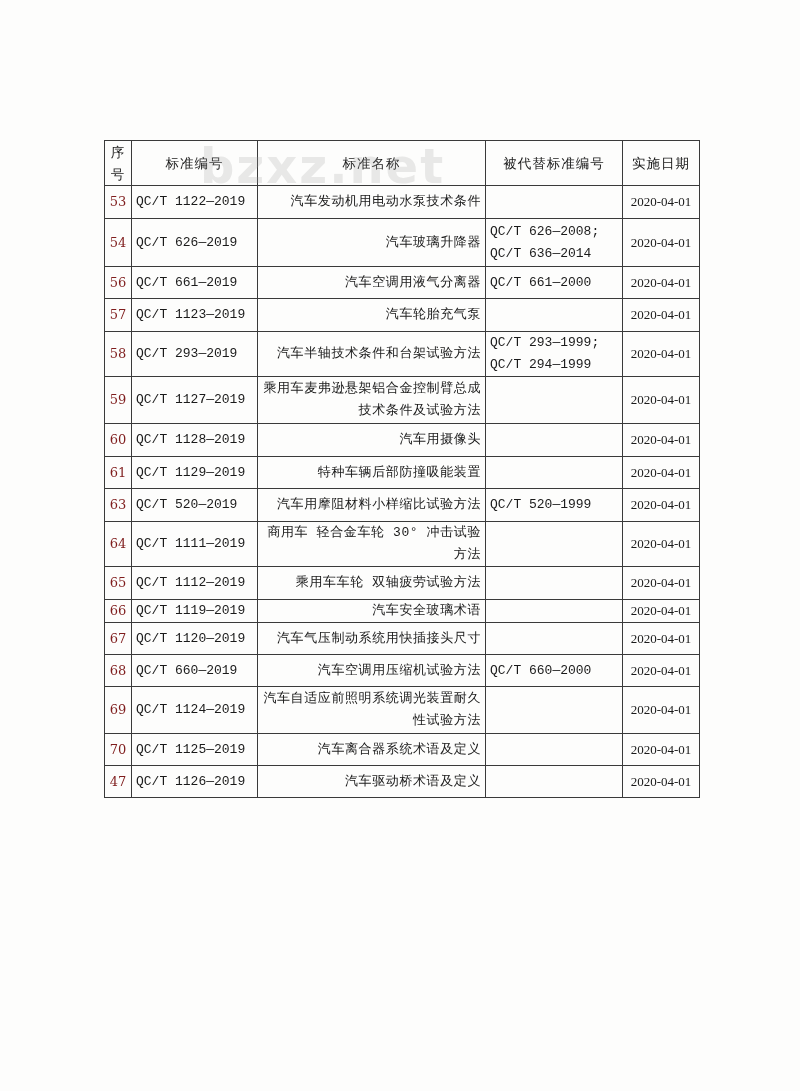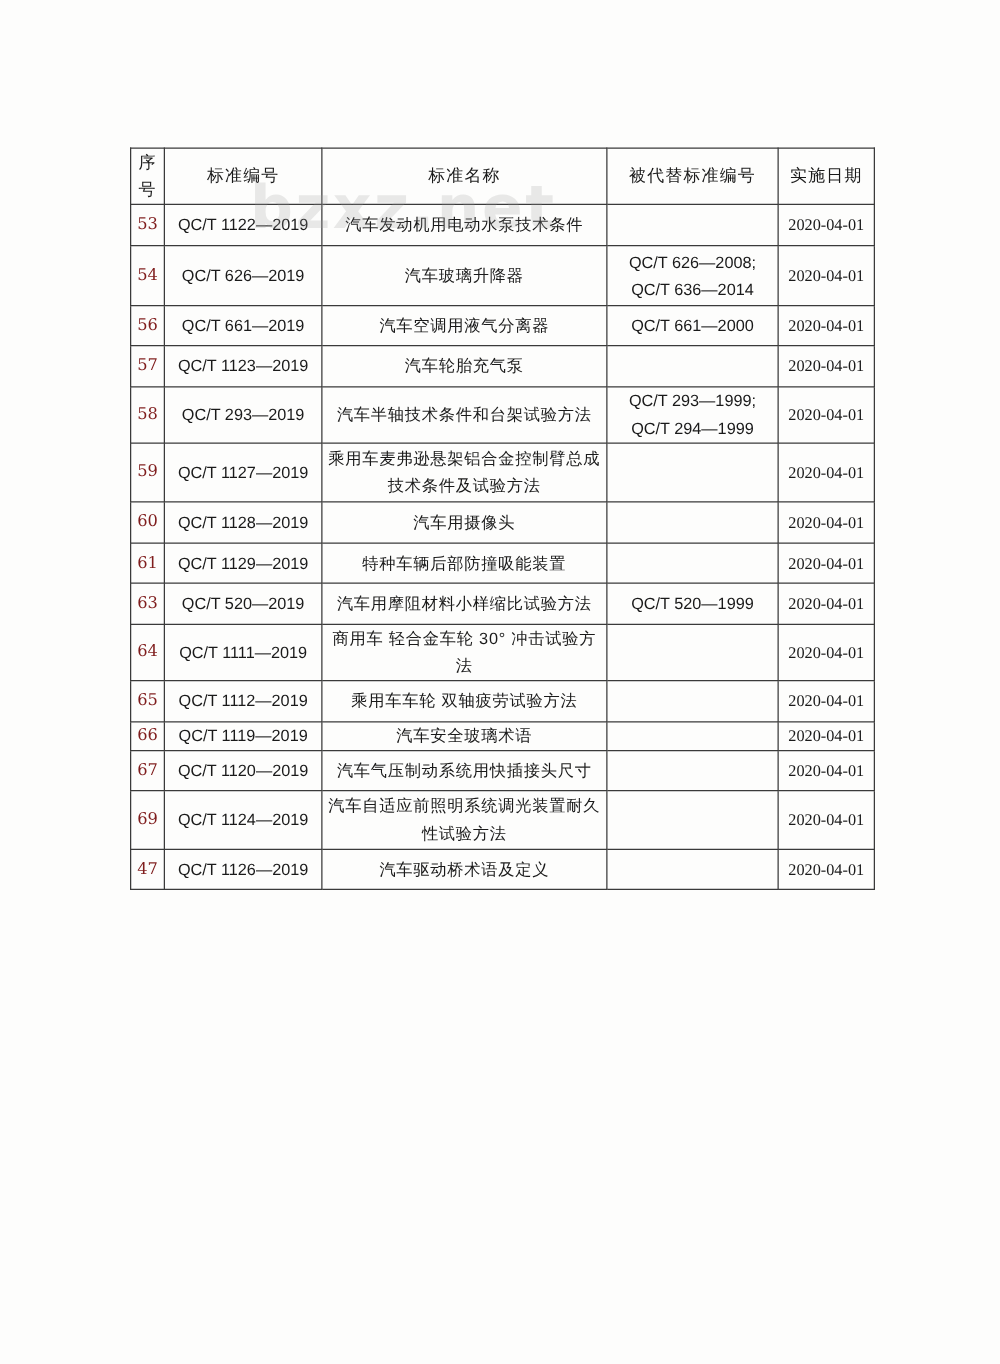--- a/index.html
+++ b/index.html
@@ -30,21 +30,21 @@
       font-size: 48px;
       letter-spacing: 2px;
       color: rgba(160,160,160,0.22);
       pointer-events: none;
       z-index: 2;
       white-space: nowrap;
     }
     table.std {
       position: absolute;
       left: 104px;
-      top: 118px;
+      top: 140px;
       width: 595px;
       border-collapse: collapse;
       table-layout: fixed;
       z-index: 1;
     }
     table.std th, table.std td {
       border: 1.4px solid #3a3a3a;
       padding: 0 4px;
       font-size: 13px;
       line-height: 22px;
@@ -59,27 +59,26 @@
       letter-spacing: 1px;
       padding: 0 1px;
     }
     td.c-no {
       text-align: center;
       font-size: 10.5px;
       color: #7f1d1d;
       padding: 0;
     }
     td.c-code, td.c-rep {
-      text-align: center;
-      font-family: Liberation Sans, sans-serif;
+      font-family: Liberation Mono, monospace;
       font-size: 13.5px;
     }
     td.c-name {
-      text-align: center;
-      font-family: Liberation Sans, sans-serif;
+      text-align: right;
+      font-family: Liberation Mono, monospace;
       font-size: 13px;
       letter-spacing: 0.6px;
       padding-left: 7px;
       padding-right: 6px;
     }
     td.c-date {
       text-align: center;
       font-family: "Liberation Serif", "DejaVu Serif", serif;
       font-size: 13.5px;
       padding: 0 2px;
@@ -212,28 +211,44 @@
           <td class="c-rep"></td>
           <td class="c-date">2020-04-01</td>
         </tr>
         <tr style="height: 32px;">
           <td class="c-no">67</td>
           <td class="c-code">QC/T 1120—2019</td>
           <td class="c-name">汽车气压制动系统用快插接头尺寸</td>
           <td class="c-rep"></td>
           <td class="c-date">2020-04-01</td>
         </tr>
+        <tr style="height: 32px;">
+          <td class="c-no">68</td>
+          <td class="c-code">QC/T 660—2019</td>
+          <td class="c-name">汽车空调用压缩机试验方法</td>
+          <td class="c-rep">
+            <span class="rep-line">QC/T 660—2000</span>
+          </td>
+          <td class="c-date">2020-04-01</td>
+        </tr>
         <tr style="height: 47px;">
           <td class="c-no">69</td>
           <td class="c-code">QC/T 1124—2019</td>
           <td class="c-name">汽车自适应前照明系统调光装置耐久性试验方法</td>
           <td class="c-rep"></td>
           <td class="c-date">2020-04-01</td>
         </tr>
         <tr style="height: 32px;">
+          <td class="c-no">70</td>
+          <td class="c-code">QC/T 1125—2019</td>
+          <td class="c-name">汽车离合器系统术语及定义</td>
+          <td class="c-rep"></td>
+          <td class="c-date">2020-04-01</td>
+        </tr>
+        <tr style="height: 32px;">
           <td class="c-no">47</td>
           <td class="c-code">QC/T 1126—2019</td>
           <td class="c-name">汽车驱动桥术语及定义</td>
           <td class="c-rep"></td>
           <td class="c-date">2020-04-01</td>
         </tr>
       </tbody>
   </table>
 
   <div class="footer-mark"></div>

